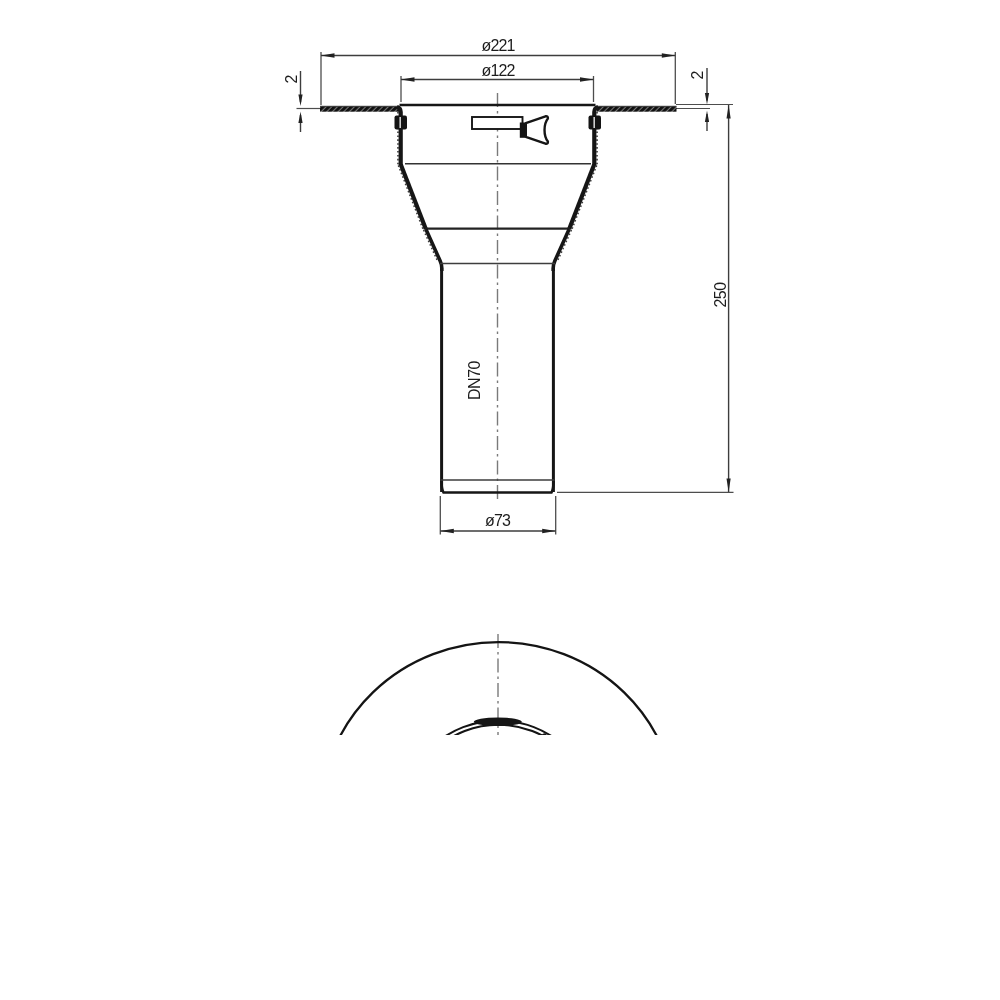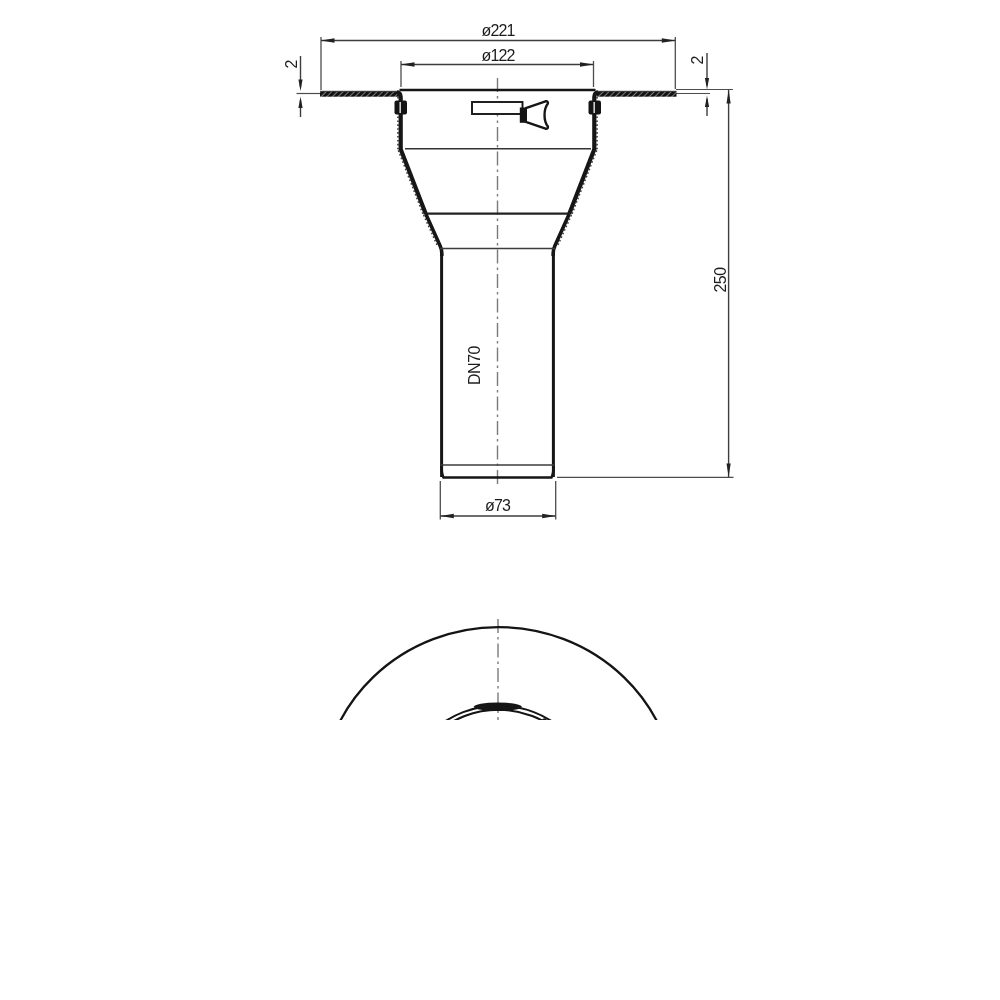--- a/index.html
+++ b/index.html
@@ -1,16 +1,16 @@
 <!DOCTYPE html>
 <html><head>
 <meta charset="utf-8">
 <style>
   html,body{margin:0;padding:0;background:#ffffff;}
-  .page{width:1000px;height:720px;position:relative;background:#ffffff;font-family:"Liberation Sans", sans-serif;}
+  .page{width:1000px;height:720px;position:relative;background:#ffffff;font-family:"Liberation Sans", sans-serif;margin-top:15px;}
   text{font-family:"Liberation Sans", sans-serif; fill:#1c1c1c;}
 </style>
 </head>
 <body>
 <div class="page">
 <svg width="1000" height="1000" viewBox="0 0 1000 1000" xmlns="http://www.w3.org/2000/svg">
 <defs>
   <pattern id="hatch" width="4" height="6" patternUnits="userSpaceOnUse" patternTransform="rotate(45)">
     <rect width="4" height="6" fill="#101010"></rect>
     <rect x="2.9" width="1.1" height="6" fill="#777777"></rect>

